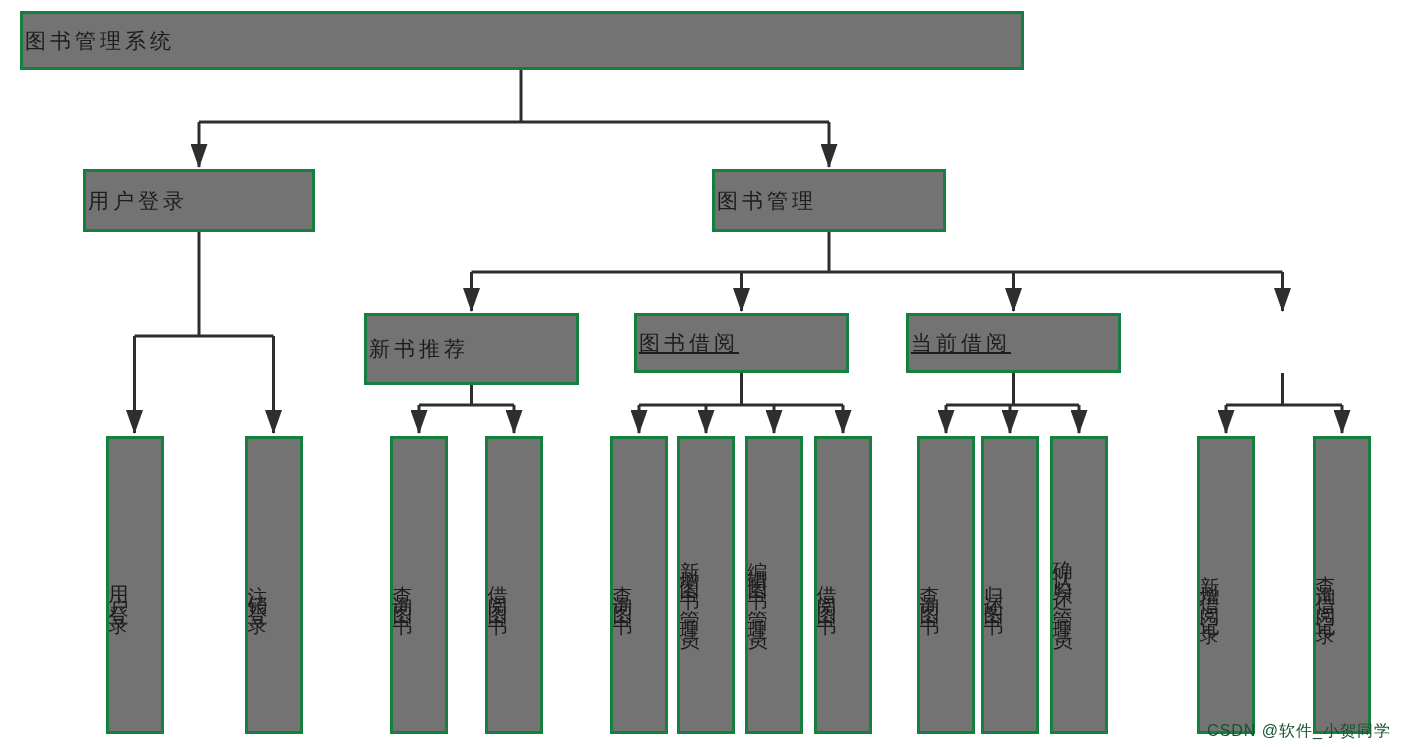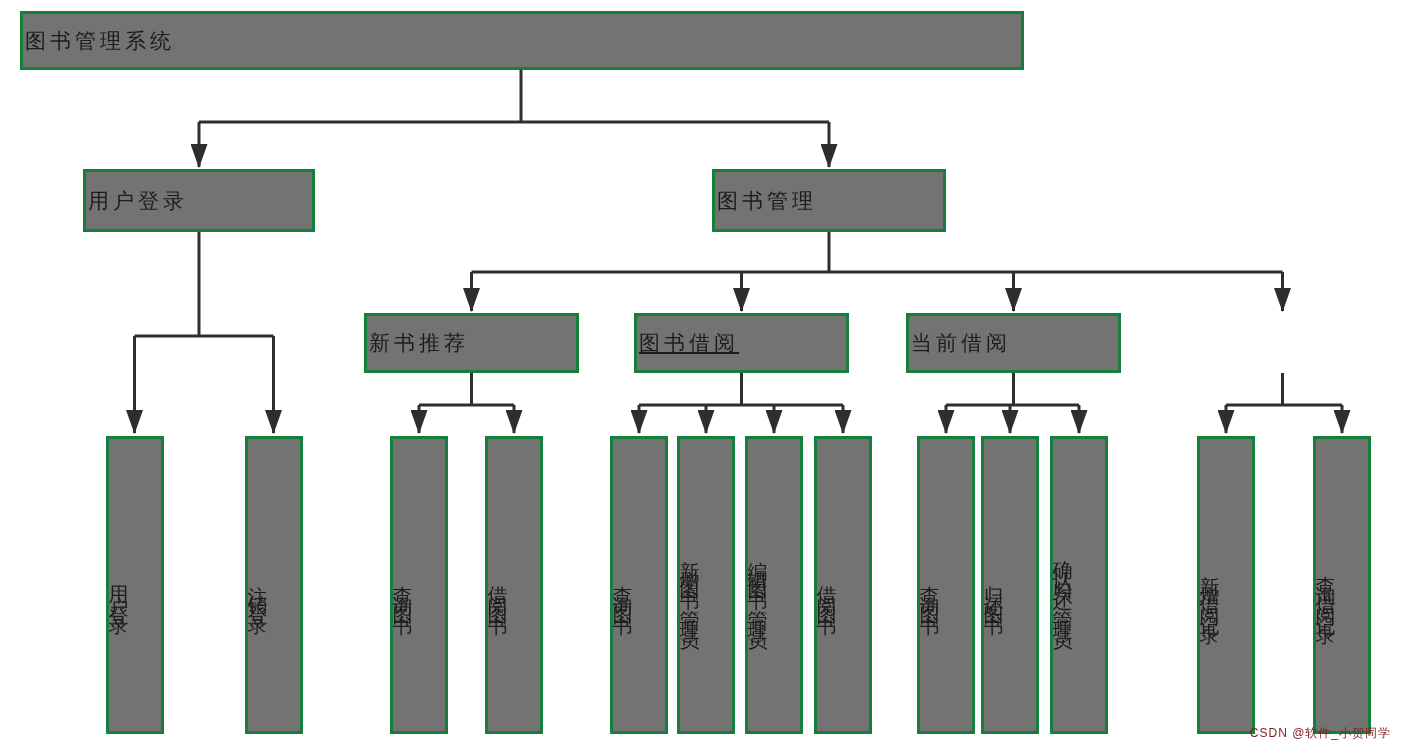--- a/index.html
+++ b/index.html
@@ -57,22 +57,22 @@
     font-size: 20px;
     line-height: 1;
     letter-spacing: 10px;
     white-space: nowrap;
     transform: translateY(5px); 
   }
   .watermark {
     position: absolute;
     right: 14px;
     bottom: 5px;
-    font-size: 12px;
-    color: #7f1d1d;
+    font-size: 16px;
+    color: #14532d;
     letter-spacing: 1px;
     z-index: 3;
     white-space: nowrap;
   }
 </style>
 </head>
 <body>
 
 <div class="canvas">
 
@@ -128,27 +128,27 @@
     <span class="lbl">图书管理系统</span>
   </div>
 
   <div class="node h-label" style="left:83px; top:169px; width:232px; height:63px;">
     <span class="lbl">用户登录</span>
   </div>
   <div class="node h-label" style="left:712px; top:169px; width:234px; height:63px;">
     <span class="lbl">图书管理</span>
   </div>
 
-  <div class="node h-label" style="left:364px; top:313px; width:215px; height:60px;">
+  <div class="node h-label" style="left:364px; top:313px; width:215px; height:72px;">
     <span class="lbl">新书推荐</span>
   </div>
   <div class="node h-label" style="left:634px; top:313px; width:215px; height:60px;text-decoration:underline;">
     <span class="lbl">图书借阅</span>
   </div>
-  <div class="node h-label" style="left:906px; top:313px; width:215px; height:60px;">
+  <div class="node h-label" style="left:906px; top:313px; width:215px; height:60px;text-decoration:underline;">
     <span class="lbl">当前借阅</span>
   </div>
 
   <div class="node leaf" style="left:106px;">
     <span class="v-text">用户登录</span>
   </div>
   <div class="node leaf" style="left:245px;">
     <span class="v-text">注销登录</span>
   </div>
 

